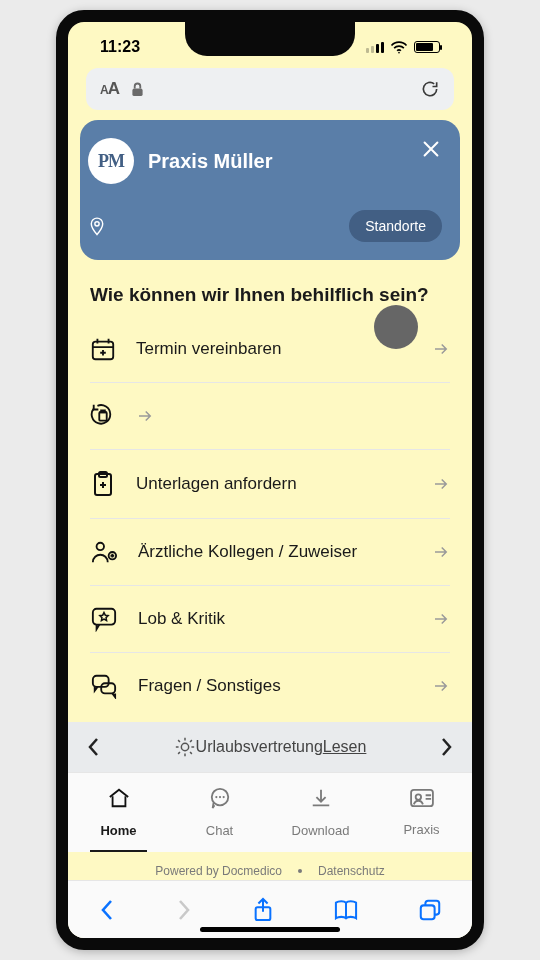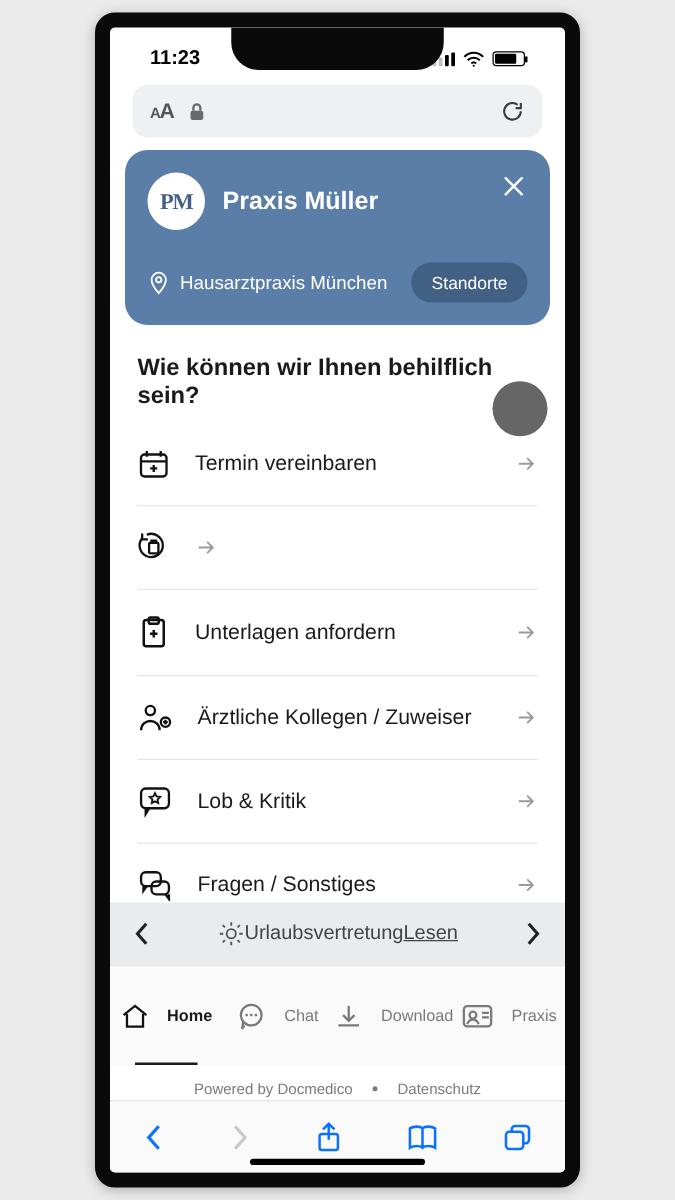--- a/index.html
+++ b/index.html
@@ -11,22 +11,22 @@
     --bg:#fafafa;
     --glass:#eef0f2;
   }
   html,body{margin:0;padding:0;box-sizing:border-box;}
   *,*:before,*:after{box-sizing:inherit;font-family:-apple-system,Helvetica,Arial,sans-serif;}
   body{
     display:flex;align-items:center;justify-content:center;
     width:540px;height:960px;background:#ebebeb;
   }
   .device{
-    width:388px;height:940px;border:12px solid #0a0a0a;border-radius:16px;
-    background:#ffffff;position:relative;overflow:hidden;
+    width:428px;height:940px;border:12px solid #0a0a0a;border-radius:28px;
+    background:#fef9c3;position:relative;overflow:hidden;
     box-shadow:0 2px 10px rgba(0,0,0,.25);
   }
   .notch{
     position:absolute;top:0;left:50%;transform:translateX(-50%);
     width:170px;height:34px;background:#0a0a0a;border-radius:0 0 22px 22px;z-index:20;
   }
   .status-bar{
     display:flex;justify-content:space-between;align-items:center;
     padding:14px 32px 4px 32px;height:40px;font-weight:600;
   }
@@ -42,21 +42,21 @@
   .batt-fill{position:absolute;left:1px;top:1px;bottom:1px;width:70%;background:#000;border-radius:1px;}
   .url-bar{
     margin:6px 18px 10px 18px;height:42px;background:var(--glass);border-radius:12px;
     display:flex;align-items:center;justify-content:space-between;padding:0 14px;
   }
   .url-left{display:flex;gap:12px;align-items:center;color:#555;}
   .aA{font-weight:700;font-size:17px;letter-spacing:-1px;}
   .aA small{font-size:12px;}
   .hero{
     margin:0 12px;background:var(--brand);border-radius:18px;color:#fff;
-    padding:18px 18px 18px 18px;position:relative;
+    padding:18px 18px 18px 8px;position:relative;
   }
   .hero-top{display:flex;align-items:center;gap:14px;}
   .avatar{
     width:46px;height:46px;border-radius:50%;background:#fff;color:var(--brand-dark);
     display:flex;align-items:center;justify-content:center;font-weight:700;letter-spacing:-1px;font-size:18px;
     font-family:Georgia,serif;
   }
   .hero h1{font-size:20px;font-weight:600;margin:0;}
   .hero .close{position:absolute;top:18px;right:18px;}
   .hero-bottom{
@@ -81,21 +81,21 @@
   .ticker{
     position:absolute;left:0;right:0;bottom:166px;height:50px;background:#e9ebed;
     display:flex;align-items:center;justify-content:space-between;padding:0 18px;gap:10px;
   }
   .ticker-mid{display:flex;align-items:center;gap:0;color:#444;}
   .ticker-mid a{text-decoration:underline;}
   .tabbar{
     position:absolute;left:0;right:0;bottom:86px;height:80px;background:var(--bg);
     display:flex;border-top:1px solid var(--border);
   }
-  .tab{flex:1;display:flex;flex-direction:row;align-items:center;justify-content:center;gap:14px;color:var(--muted);font-size:13px;position:relative;}
+  .tab{flex:1;display:flex;flex-direction:column;align-items:center;justify-content:center;gap:14px;color:var(--muted);font-size:13px;position:relative;}
   .tab.active{color:var(--ink);font-weight:600;}
   .tab.active:after{content:"";position:absolute;bottom:0;left:22%;right:22%;height:2px;background:var(--ink);}
   .footer{
     position:absolute;left:0;right:0;bottom:60px;display:flex;justify-content:center;gap:16px;
     font-size:12px;color:var(--muted);align-items:center;
   }
   .footer .dot{width:4px;height:4px;border-radius:50%;background:var(--muted);}
   .browser-bar{
     position:absolute;left:0;right:0;bottom:0;height:58px;background:var(--bg);
     display:flex;align-items:center;justify-content:space-around;border-top:1px solid var(--border);
@@ -162,21 +162,20 @@
             <path d="M5 5l14 14M19 5L5 19"></path>
           </svg>
       </span>
     </div>
     <div class="hero-bottom">
       <div class="loc">
         <svg width="18" height="20" viewBox="0 0 24 28" fill="none" stroke="#fff" stroke-width="2">
             <path d="M12 26s8-9 8-15a8 8 0 1 0-16 0c0 6 8 15 8 15z"></path>
             <circle cx="12" cy="11" r="3"></circle>
           </svg>
-        <span>Hausarztpraxis München</span>
       </div>
       <div class="pill">Standorte</div>
     </div>
   </div>
 
   <div class="page-heading">Wie können wir Ihnen behilflich sein?</div>
 
   <div class="list">
 
     <div class="row">

